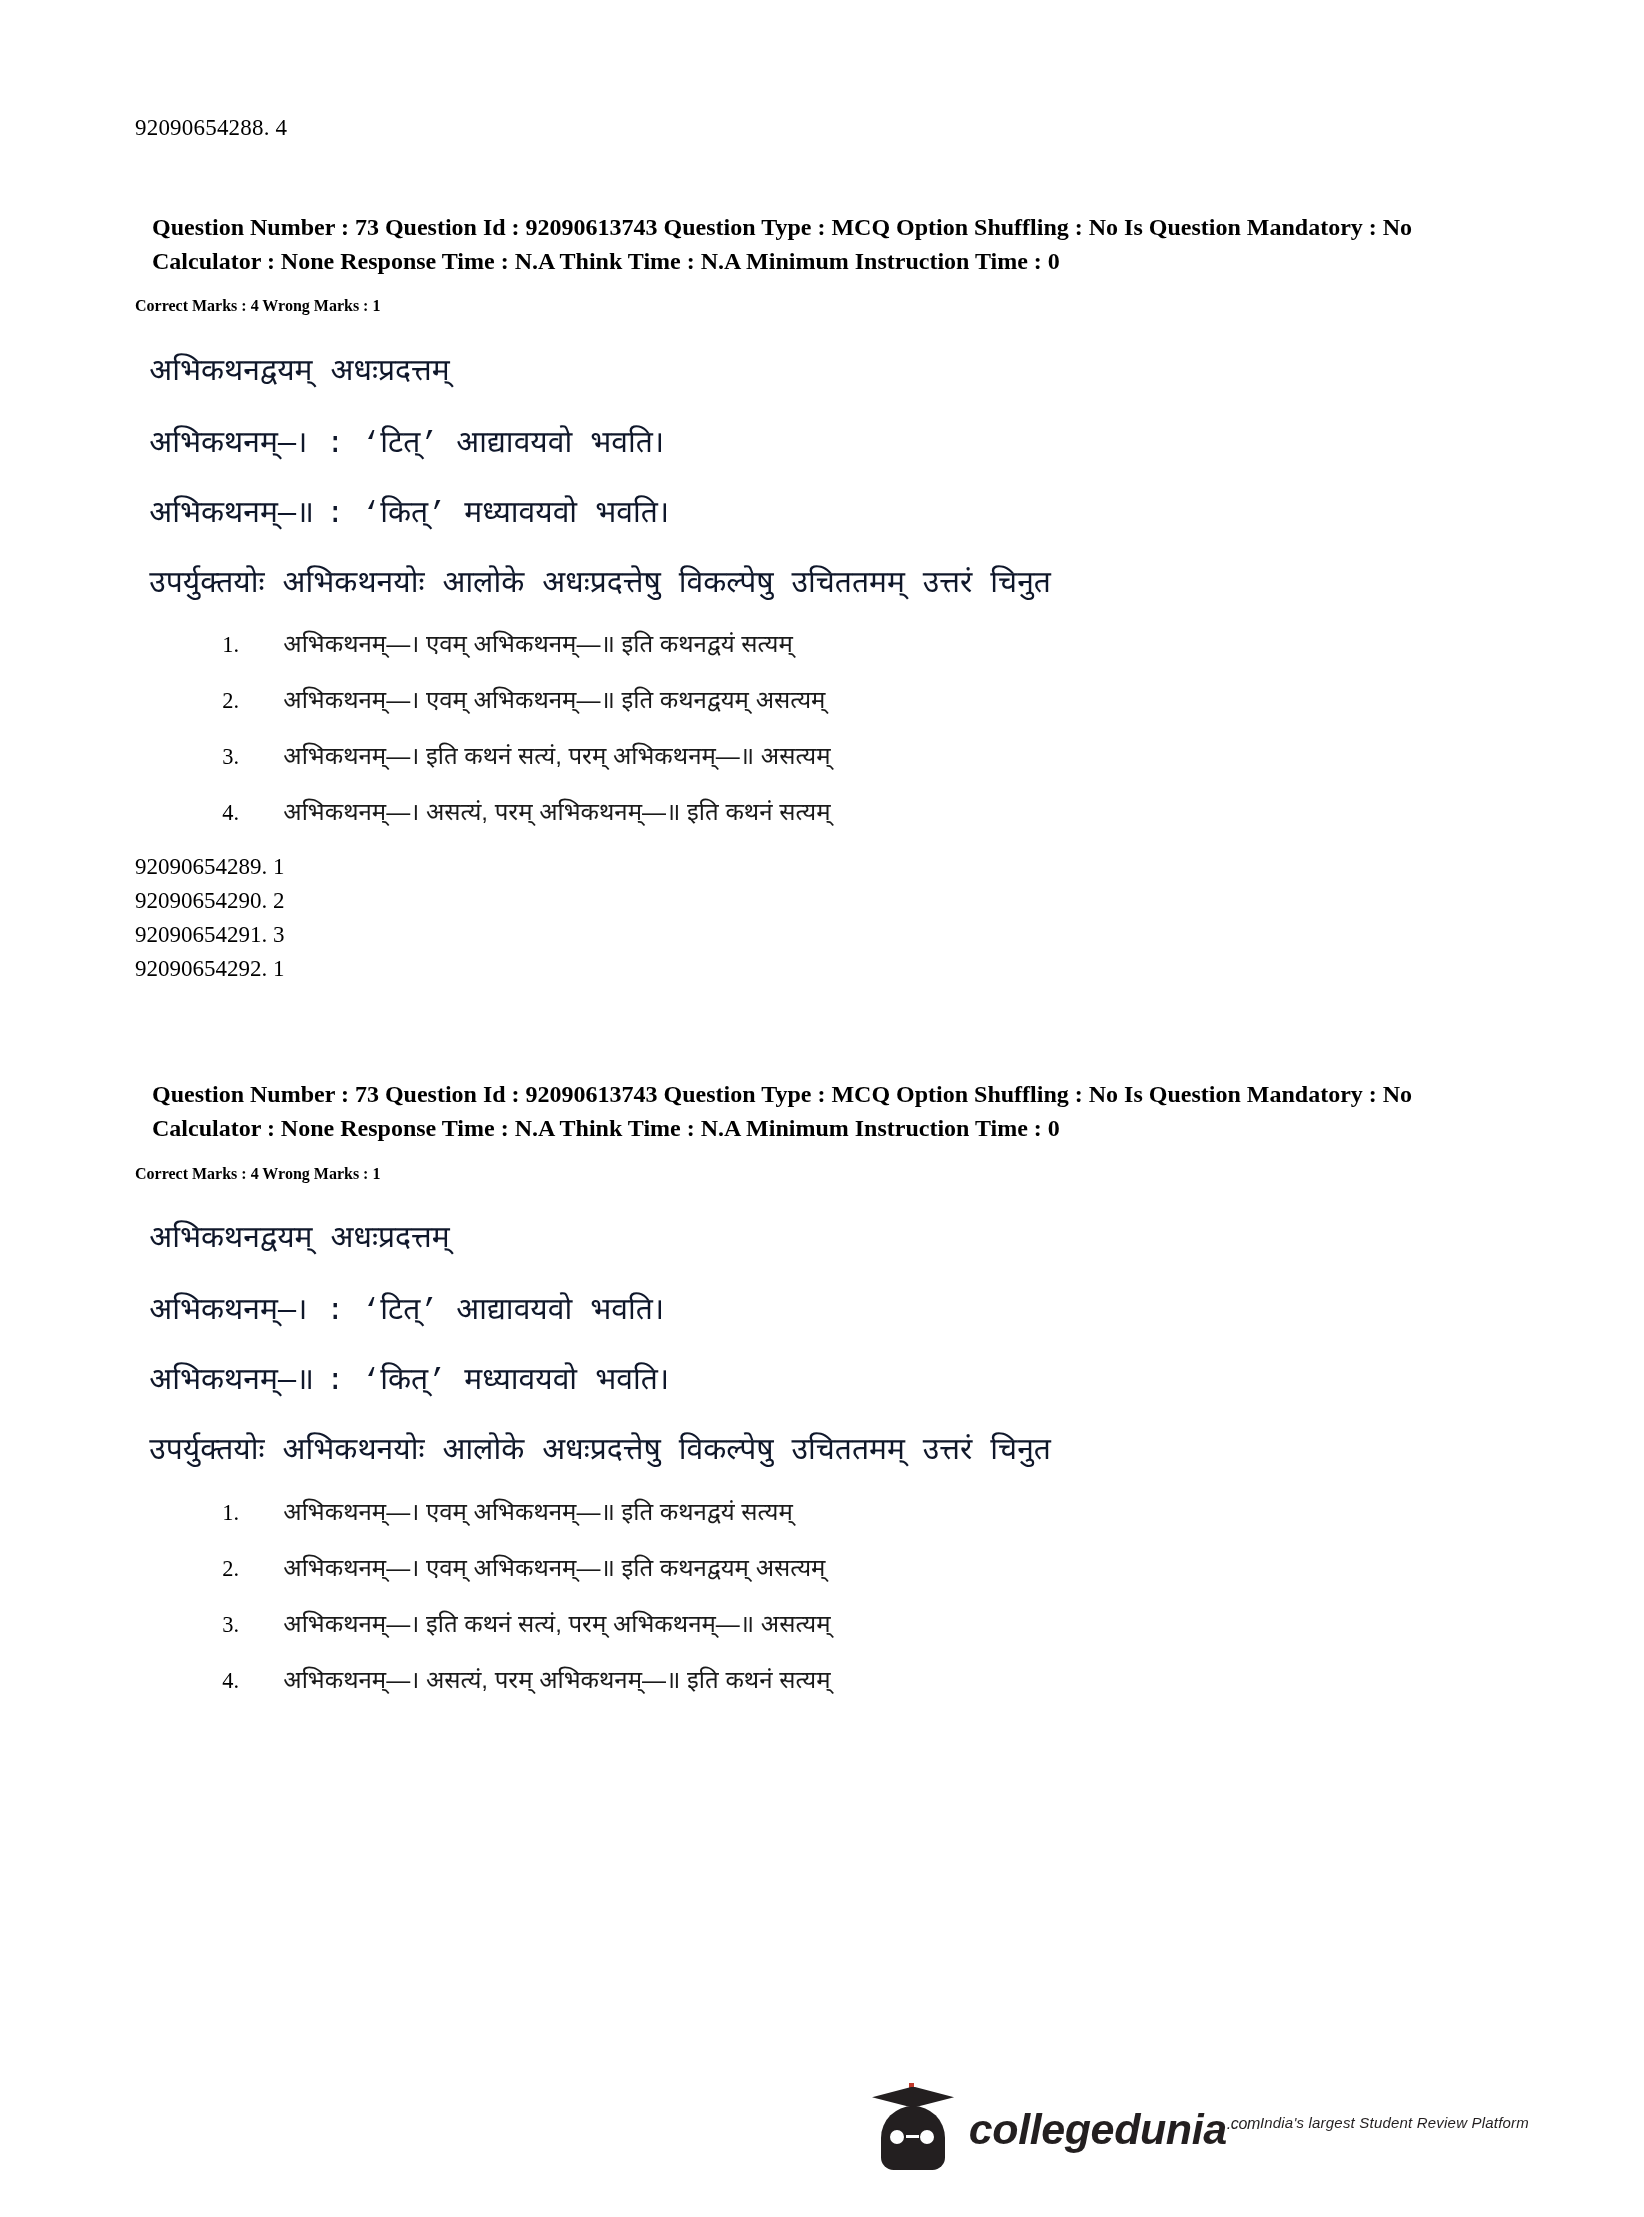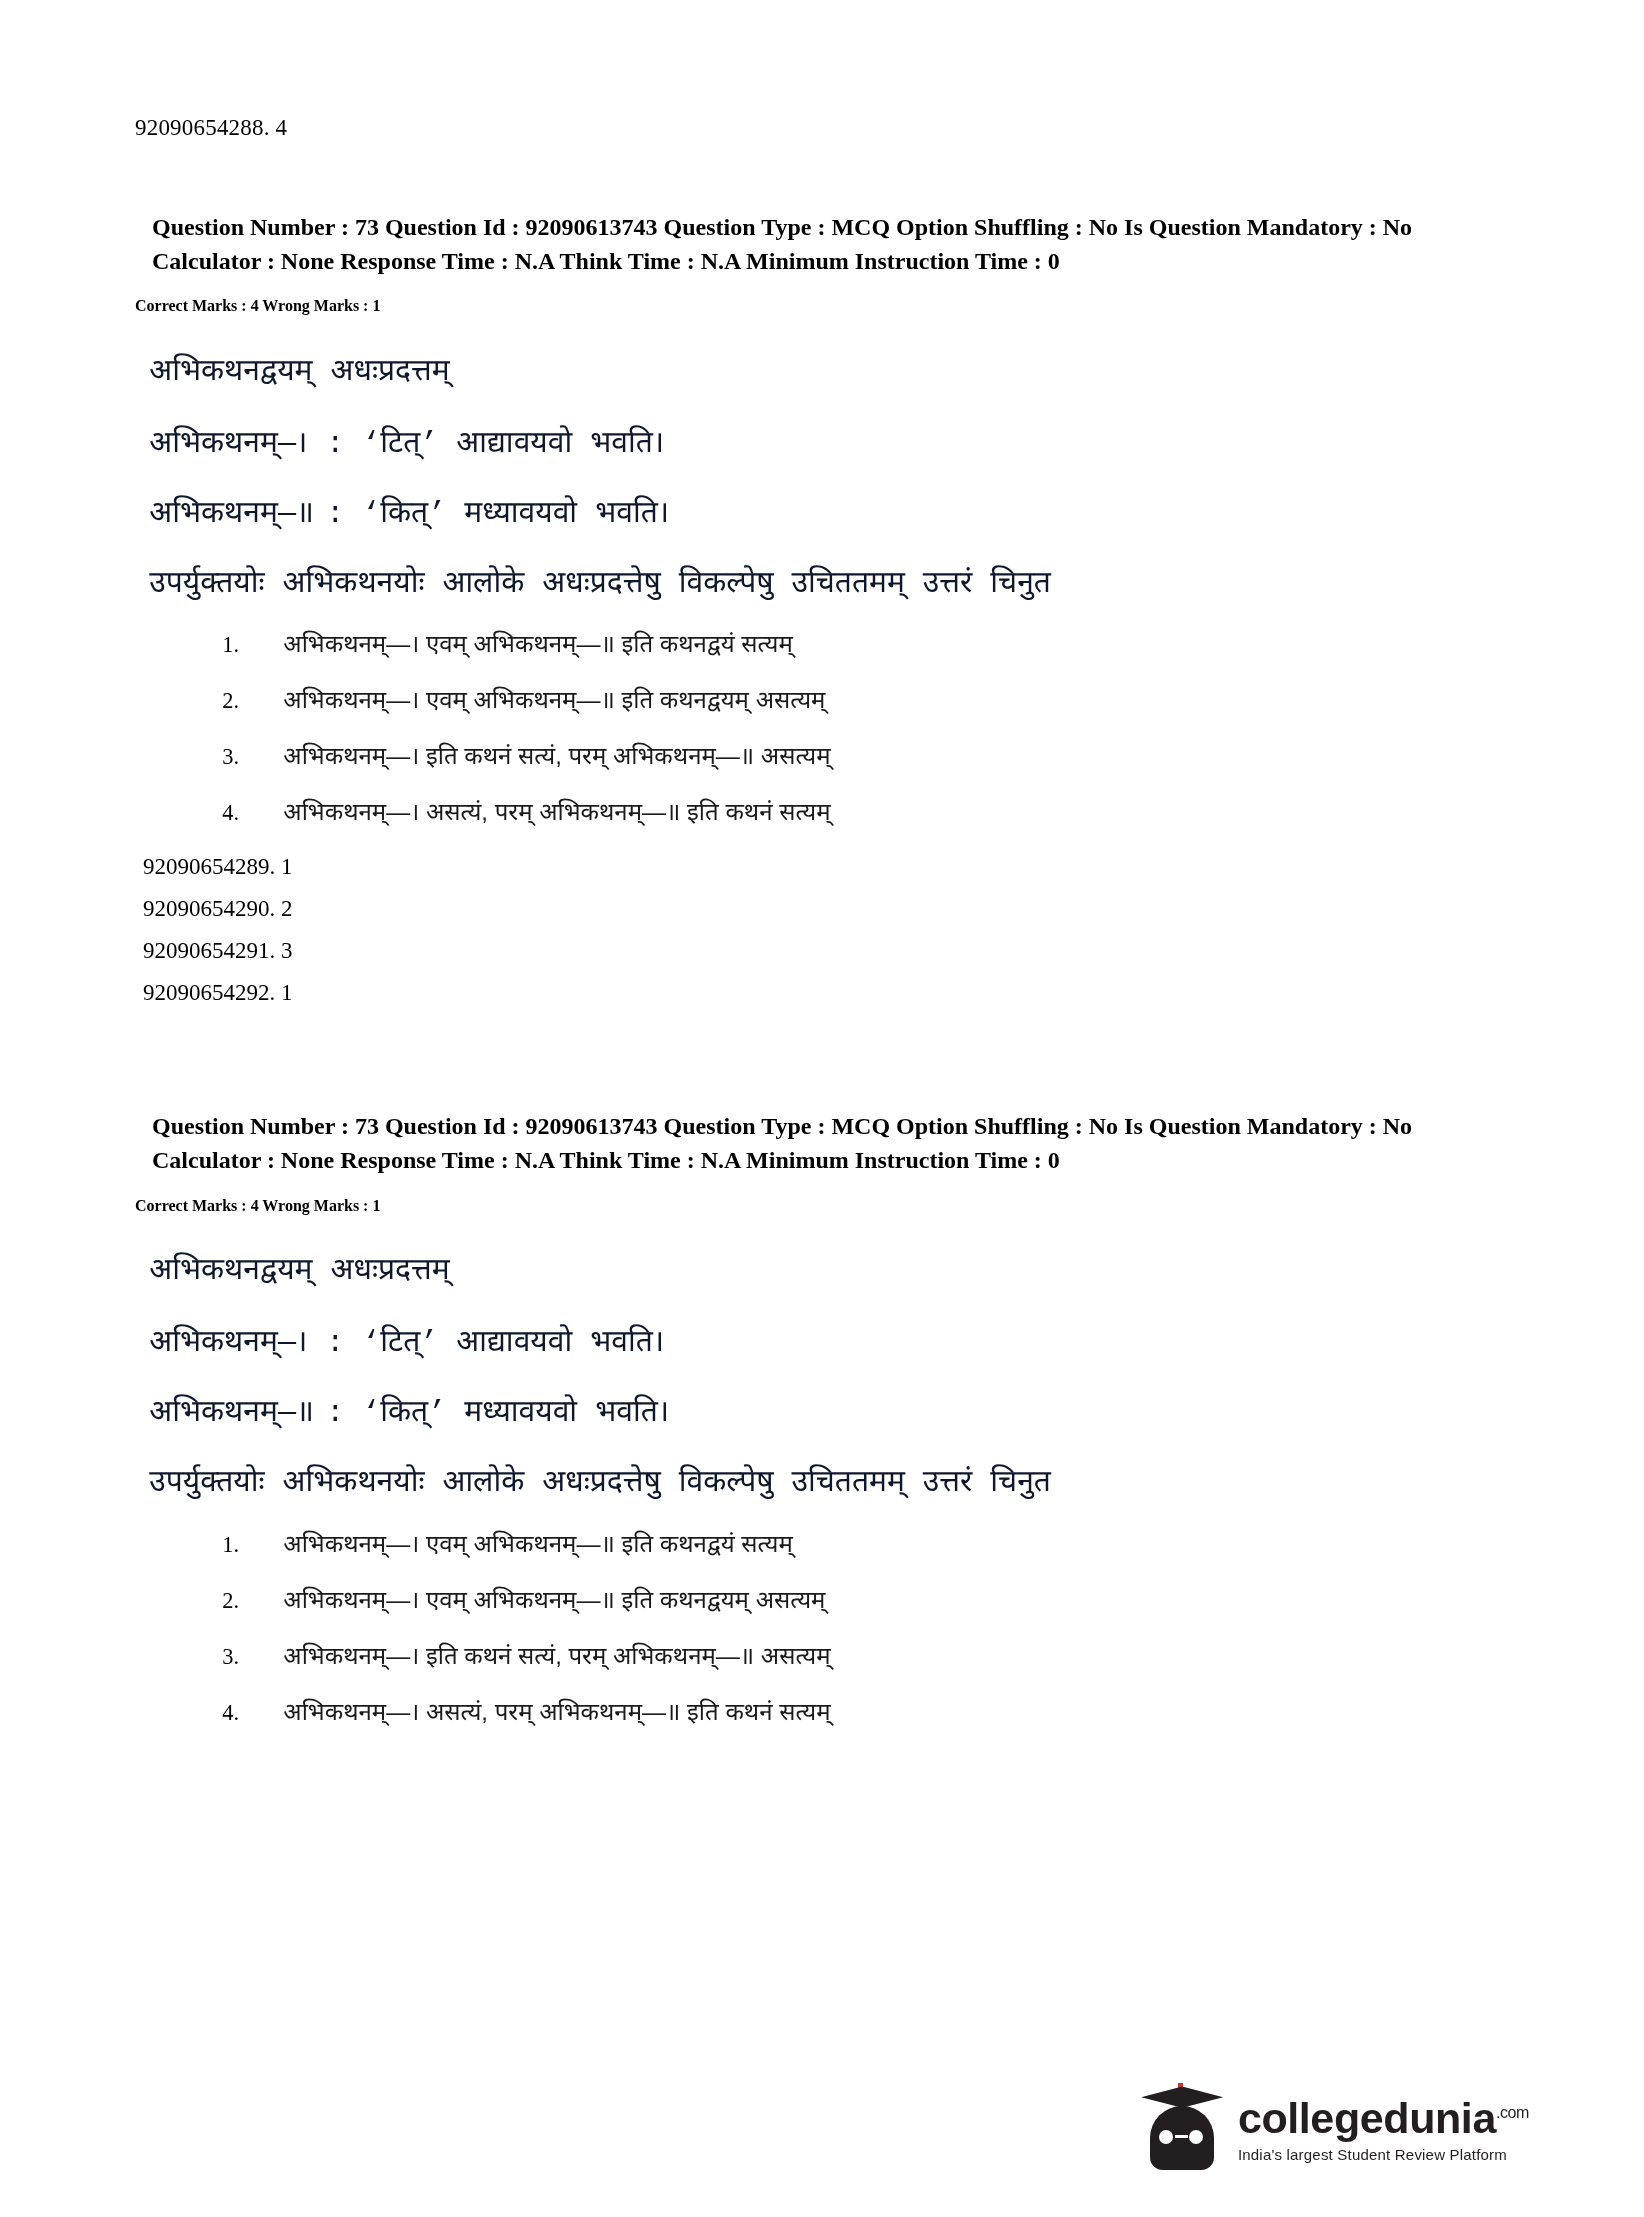--- a/index.html
+++ b/index.html
@@ -103,21 +103,21 @@
   .options-head {
     font-family: "Liberation Serif", serif;
     font-weight: bold;
     font-size: 24px;
     margin: 36px 0 9px 0;
   }
   .idline {
     font-family: "Liberation Serif", serif;
     font-size: 23px;
     line-height: 1.48;
-    margin: 8px;
+    margin: 0;
   }
   .gap-between {
     height: 75px;
   }
   .footer {
     position: absolute;
     right: 115px;
     bottom: 41px;
     display: flex;
     align-items: center;
@@ -169,22 +169,23 @@
   .logo-mark .bridge {
     position: absolute;
     left: 36px;
     top: 52px;
     width: 12.5px;
     height: 2.7px;
     background: #ffffff;
   }
   .logo-text {
     display: flex;
-    flex-direction: column;
+    flex-direction: row;
     justify-content: flex-start;
+    font-style: italic;
   }
   .logo-word {
     font-family: "Liberation Sans", sans-serif;
     font-size: 43px;
     font-weight: bold;
     color: #231f20;
     letter-spacing: -0.4px;
     line-height: 1;
   }
   .logo-word sup {

